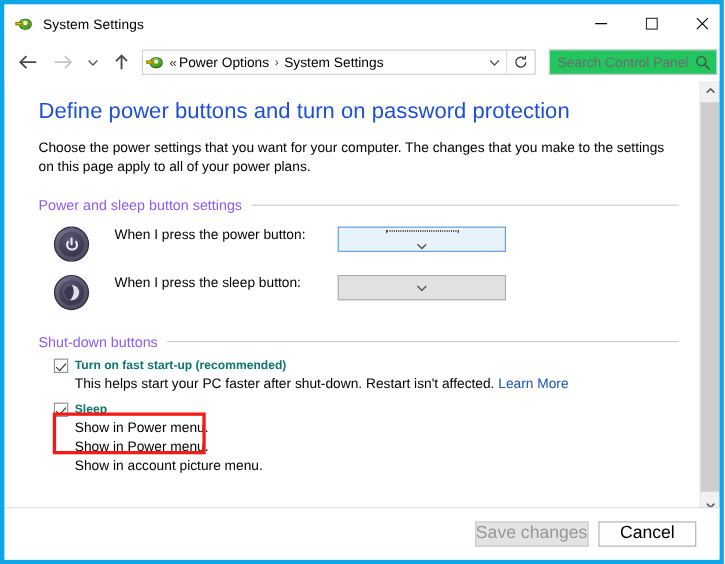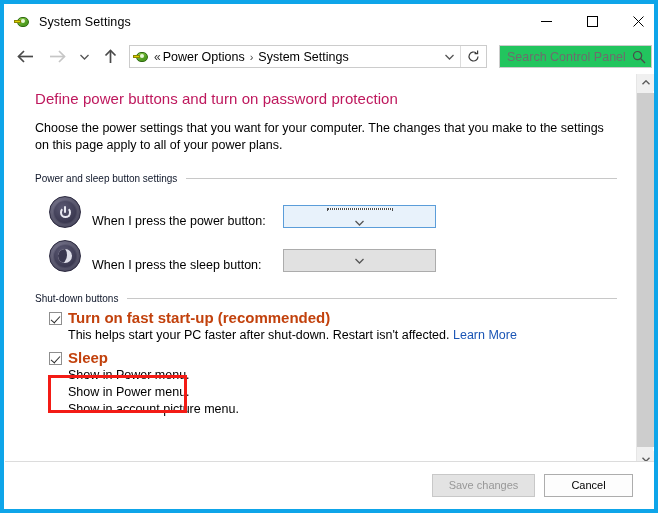--- a/index.html
+++ b/index.html
@@ -120,49 +120,50 @@
   
   .content {
     position: absolute; left: 1px; top: 70px;
     width: 640px; height: 394px;
     background: #ffffff;
     overflow: hidden;
   }
   .inner { padding: 16px 0 0 30px; }
 
   .page-heading {
-    font-size: 15px;
-    color: #be185d;
+    font-size: 20px;
+    color: #1d4ed8;
     font-weight: normal;
     margin: 0 0 13px 0;
     letter-spacing: 0.05px;
   }
   .page-desc {
     font-size: 12.5px; color: #000;
     line-height: 17px;
     width: 578px;
     margin: 0 0 19px 0;
   }
 
   .section-head {
     display: flex; align-items: center;
     width: 582px;
     margin-bottom: 4px;
   }
   .section-head .label {
-    font-size: 10px; color: #0f172a;
+    font-size: 13px; color: #8b5cf6;
     white-space: nowrap; padding-right: 9px;
   }
   .section-head .rule {
     flex: 1; height: 1px; background: #c8c8c8;
   }
 
   .row {
-    display: flex; align-items: flex-end;
+    display: flex; align-items: flex-start;
     margin-top: 12px;
+    gap: 12px;
   }
   .row-icon {
     width: 32px; height: 32px;
     margin-left: 14px; margin-right: 11px;
     flex: none; position: relative;
   }
   .row-label {
     font-size: 12.5px; color: #000;
     width: 191px;
   }
@@ -220,21 +221,21 @@
   .checkbox.checked::after {
     content: "";
     position: absolute;
     left: 3px; top: 1px;
     width: 4px; height: 8px;
     border: solid #2b2b2b;
     border-width: 0 1.6px 1.6px 0;
     transform: rotate(42deg);
   }
   .check-title {
-    font-size: 15px; color: #c2410c;
+    font-size: 11px; color: #0f766e;
     font-weight: bold;
     line-height: 16px;
   }
   .check-sub {
     font-size: 12.5px; color: #000;
     line-height: 16px;
     margin-left: 33px;
     margin-top: 1px;
   }
   .link {
@@ -275,21 +276,21 @@
   .footer {
     position: absolute; left: 1px; bottom: 1px;
     width: 656px; height: 47px;
     background: #ffffff;
     border-top: 1px solid #dcdcdc;
     display: flex; align-items: center; justify-content: flex-end;
   }
   .btn {
     height: 23px;
     min-width: 103px;
-    font-size: 11px;
+    font-size: 16px;
     font-family: "Liberation Sans", sans-serif;
     display: flex; align-items: center; justify-content: center;
     border: 1px solid #acacac;
     background: #e1e1e1;
     color: #000;
   }
   .btn.disabled {
     color: #989898;
     border-color: #c8c8c8;
     background: #e3e3e3;

